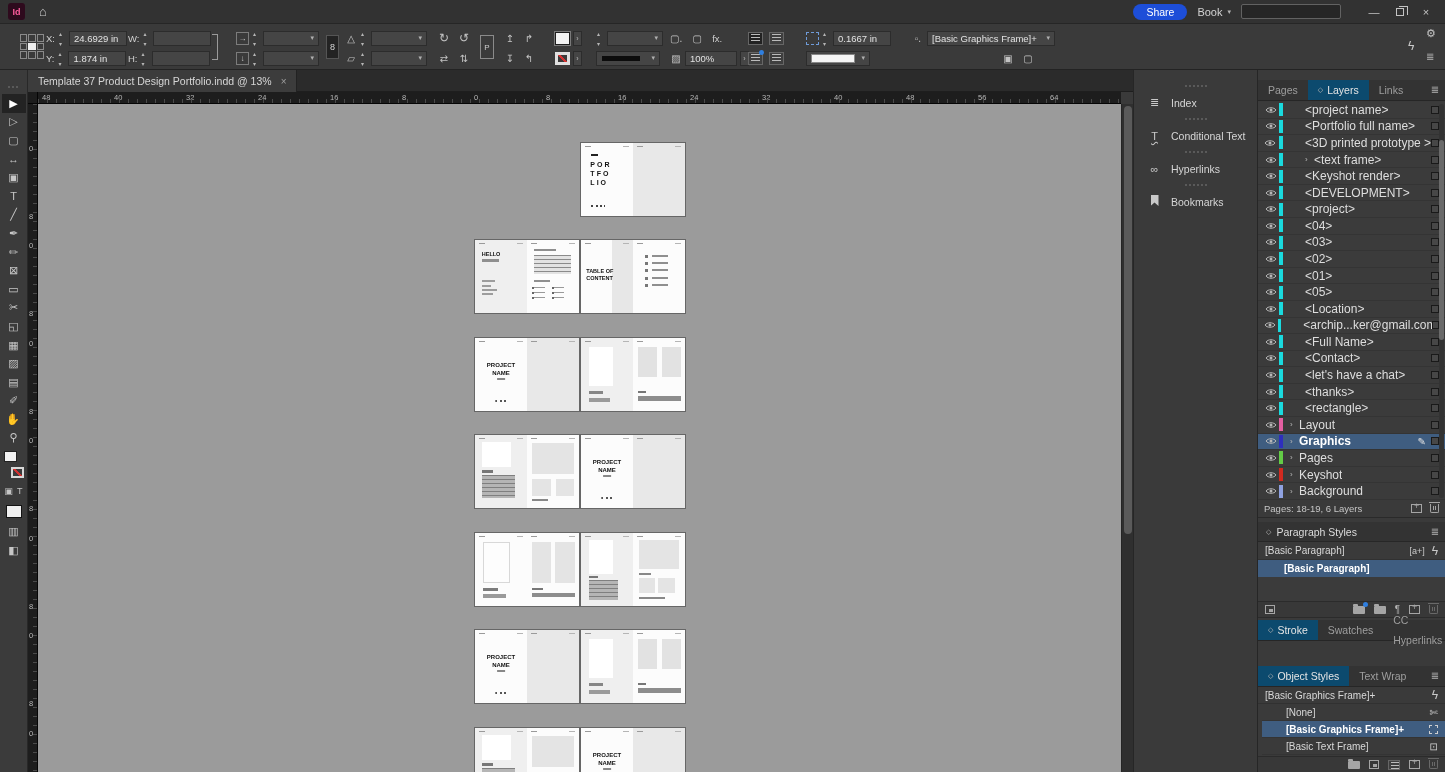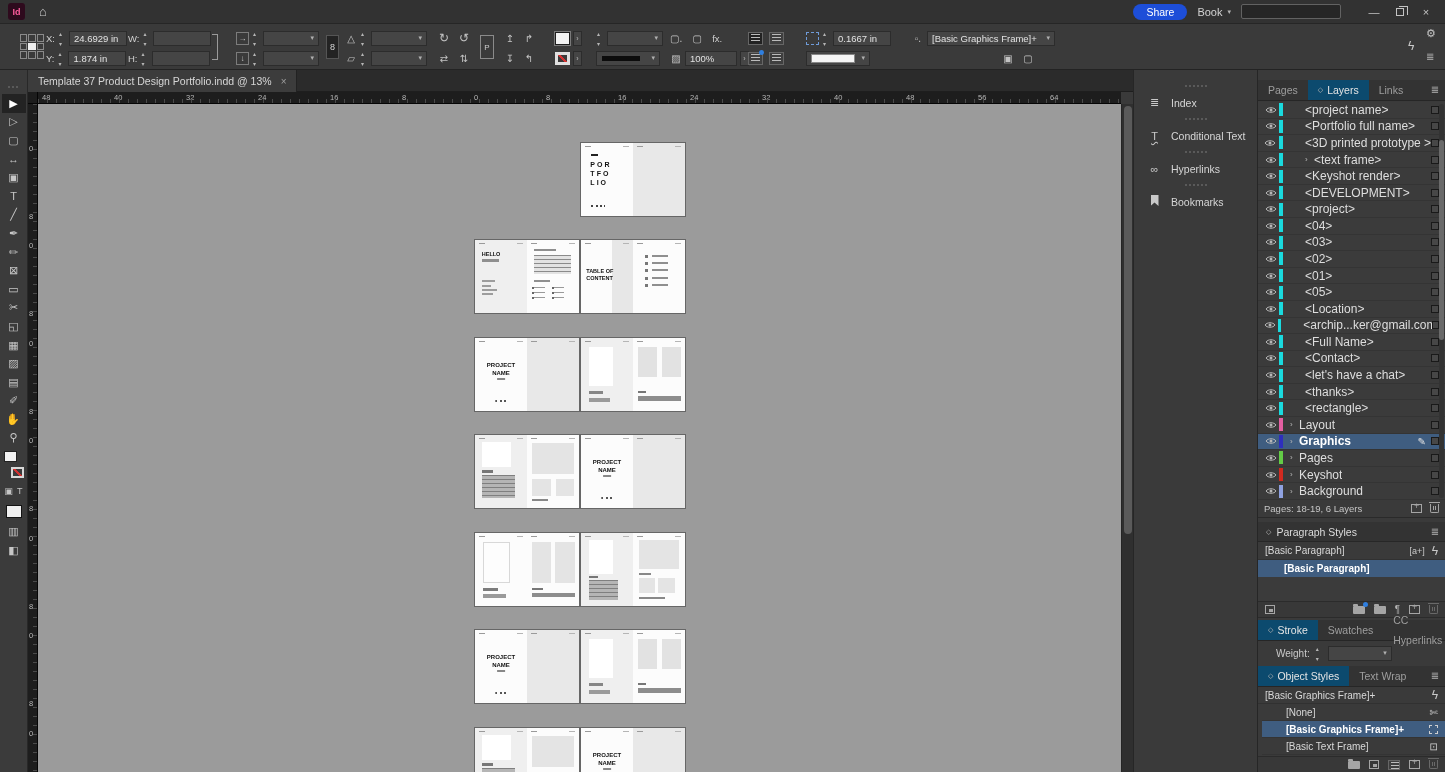--- a/index.html
+++ b/index.html
@@ -893,25 +893,20 @@
       <span class="icon-plusbox"></span>
       <span class="icon-trash dim"></span>
     </div>
 
     <div class="ptabs" id="stroke-tabs" style="top:550px">
         <div class="ptab on">Stroke</div>
         <div class="ptab">Swatches</div>
         <div class="ptab">CC Hyperlinks</div>
         <span class="pmenu">≣</span>
       </div>
-    <div class="weightrow">
-      <span>Weight:</span>
-      <span class="stp"></span>
-      <span class="fld dd w64"></span>
-    </div>
 
     <div class="ptabs" id="os-tabs" style="top:596px">
         <div class="ptab on">Object Styles</div>
         <div class="ptab">Text Wrap</div>
         <span class="pmenu">≣</span>
       </div>
     <div class="os-cur">
       <span>[Basic Graphics Frame]+</span>
       <span class="psr">
           <span class="bolt">ϟ</span>

